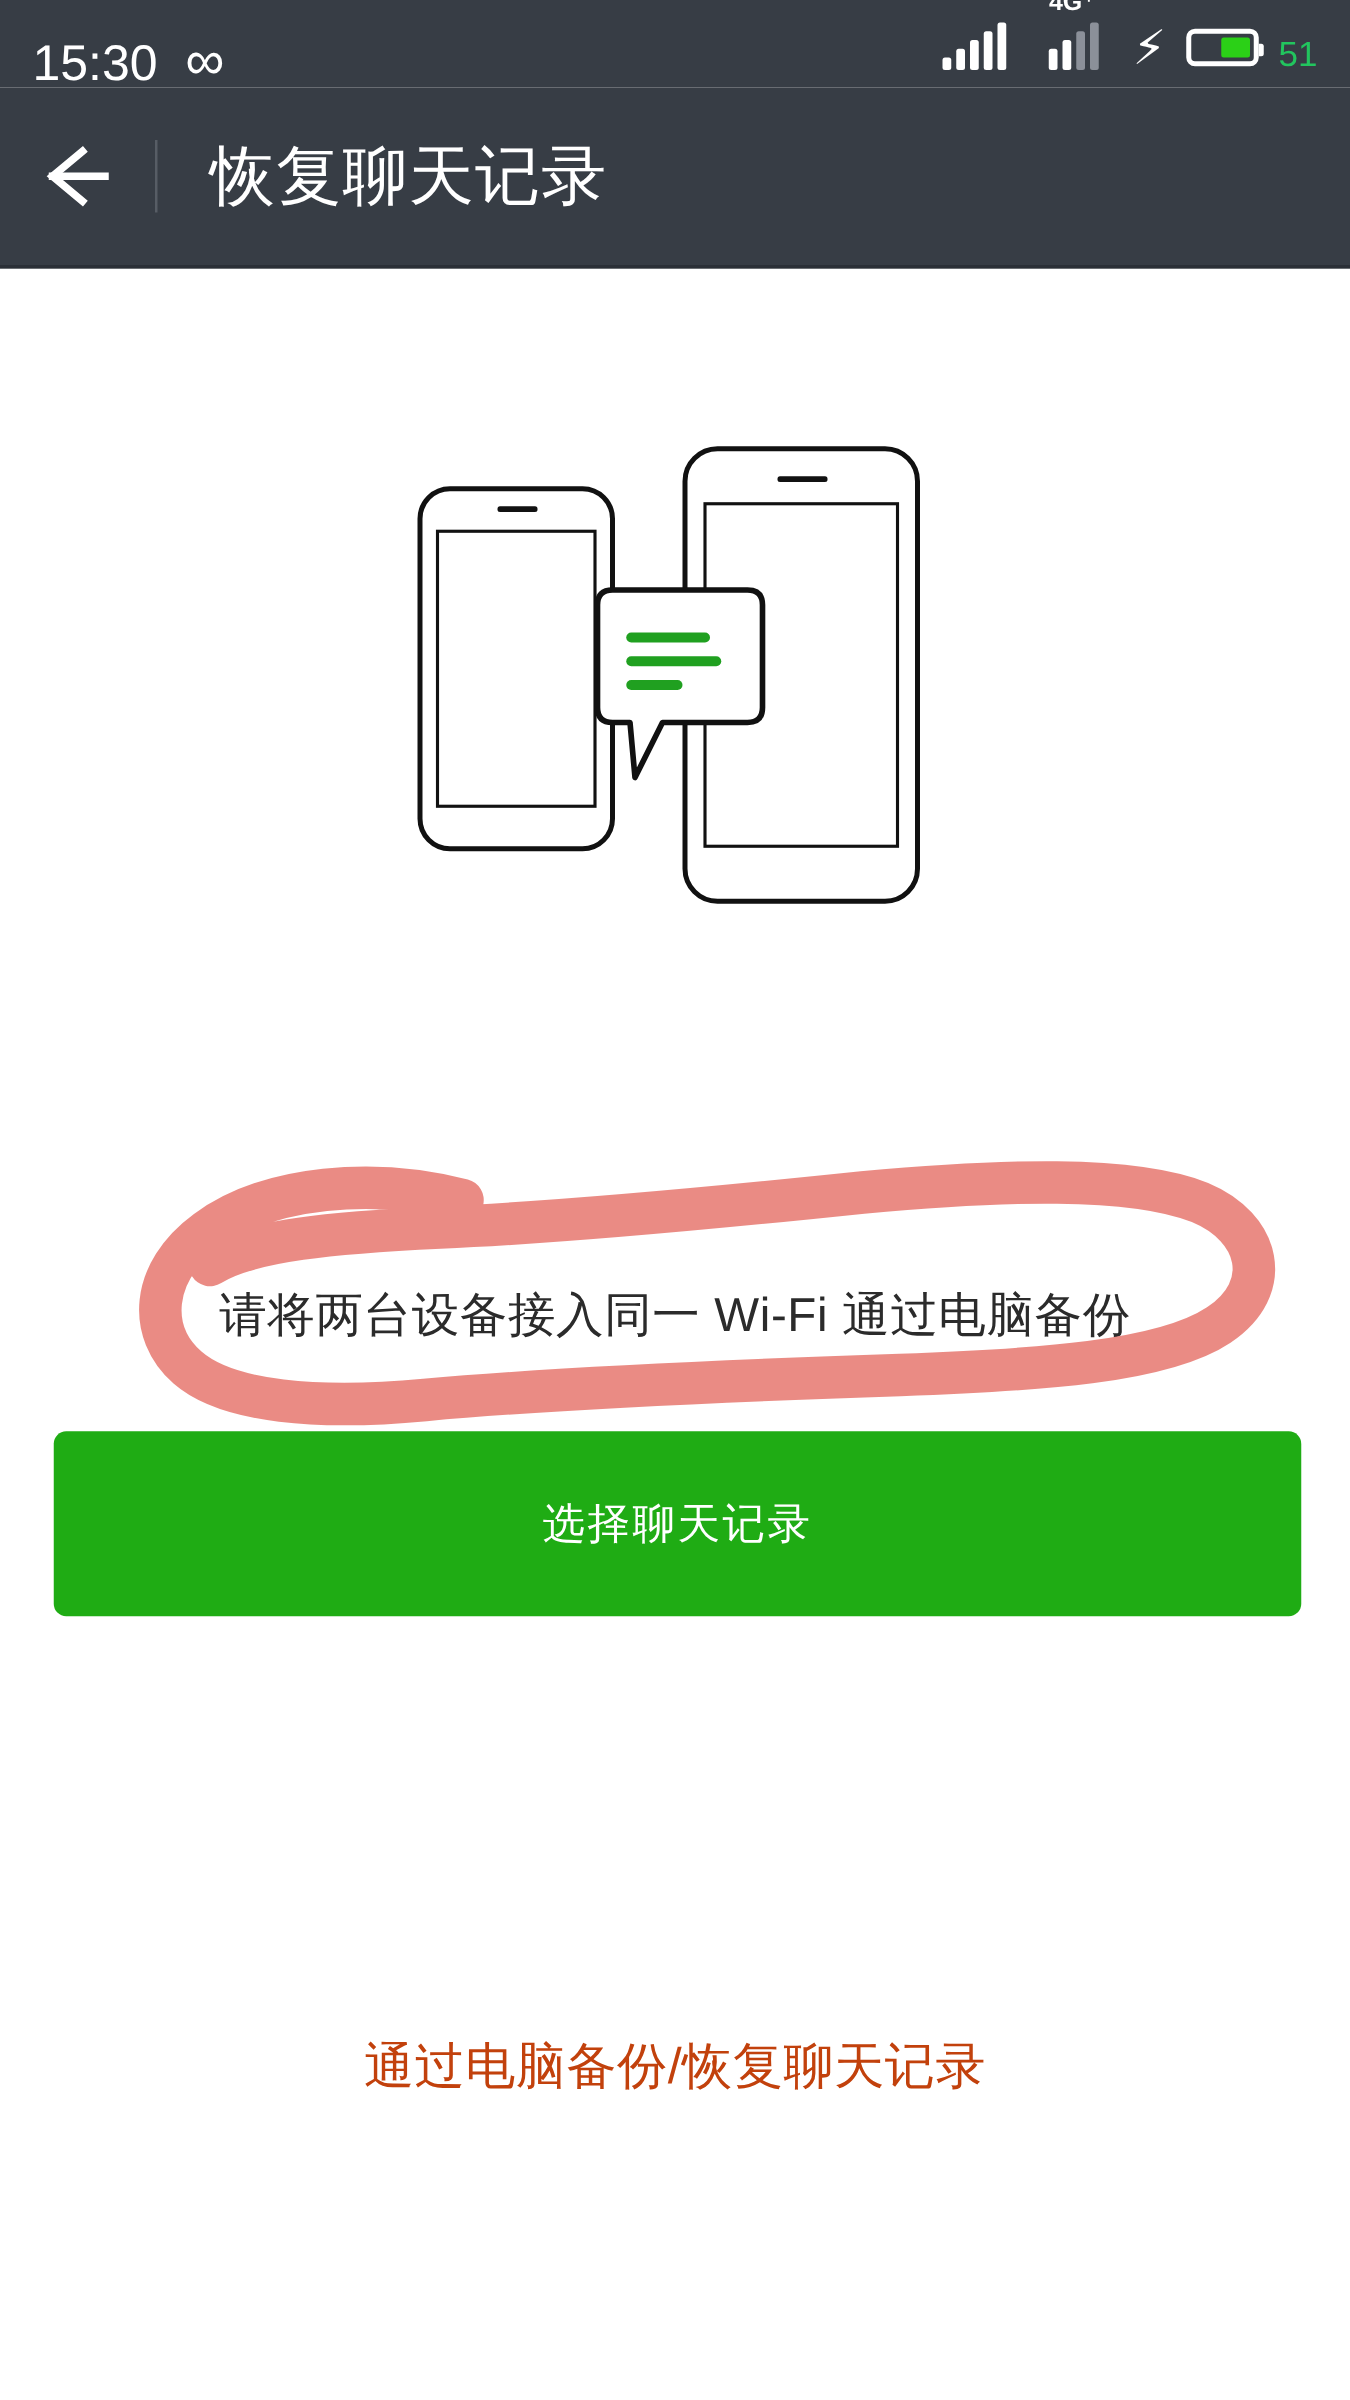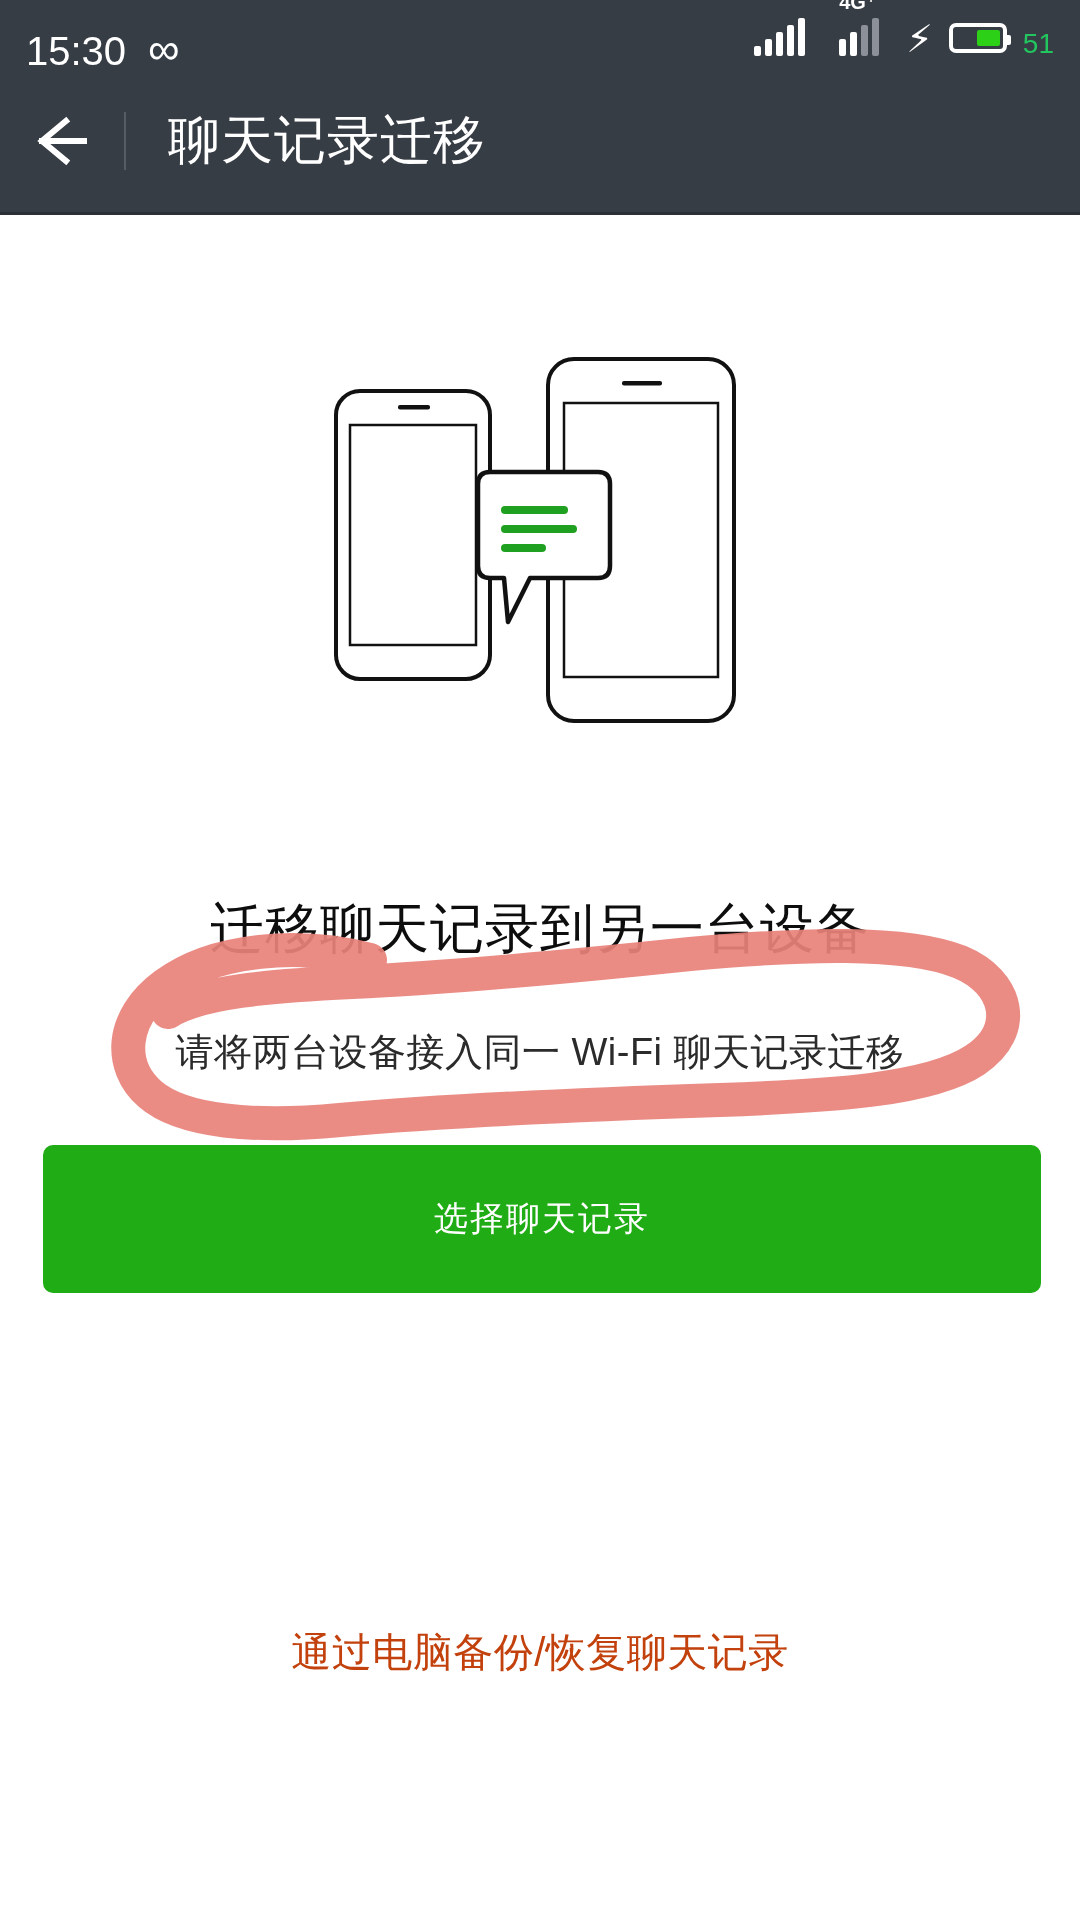--- a/index.html
+++ b/index.html
@@ -281,21 +281,21 @@
 <div id="title-bar">
   <div id="back-button">
     <span id="back-arrow-icon">
       <svg width="64" height="56" viewBox="0 0 64 56" fill="none">
         <path d="M38 8 L14 28 L38 48" stroke="#ffffff" stroke-width="6" stroke-linecap="square" stroke-linejoin="miter" fill="none"></path>
         <path d="M14 28 L56 28" stroke="#ffffff" stroke-width="6" stroke-linecap="square"></path>
       </svg>
     </span>
   </div>
   <div id="title-divider"></div>
-  <div id="page-title">聊天记录迁移</div>
+  <div id="page-title">恢复聊天记录</div>
 </div>
 
 <div id="content">
 
   <div id="illustration">
     <svg width="460" height="400" viewBox="0 0 460 400" fill="none">
 
       <rect x="238" y="14" width="186" height="362" rx="26" ry="26" fill="#ffffff" stroke="#111111" stroke-width="4"></rect>
       <rect x="254" y="58" width="154" height="274" fill="#ffffff" stroke="#111111" stroke-width="2.5"></rect>
       <rect x="312" y="36" width="40" height="4.5" rx="2" fill="#111111"></rect>
@@ -304,23 +304,22 @@
       <rect x="40" y="80" width="126" height="220" fill="#ffffff" stroke="#111111" stroke-width="2.5"></rect>
       <rect x="88" y="60" width="32" height="4.5" rx="2" fill="#111111"></rect>
 
       <path d="M168 139 q0 -12 12 -12 h108 q12 0 12 12 v82 q0 12 -12 12 h-68 l-22 44 l-4 -44 h-14 q-12 0 -12 -12 z" fill="#ffffff" stroke="#111111" stroke-width="4.5" stroke-linejoin="round"></path>
       <line x1="195" y1="165" x2="254" y2="165" stroke="#20a020" stroke-width="8" stroke-linecap="round"></line>
       <line x1="195" y1="184" x2="263" y2="184" stroke="#20a020" stroke-width="8" stroke-linecap="round"></line>
       <line x1="195" y1="203" x2="232" y2="203" stroke="#20a020" stroke-width="8" stroke-linecap="round"></line>
     </svg>
   </div>
 
-  <div id="headline">迁移聊天记录到另一台设备</div>
-
-  <div id="subtitle">请将两台设备接入同一 Wi-Fi 聊天记录迁移</div>
+
+  <div id="subtitle">请将两台设备接入同一 Wi-Fi 通过电脑备份</div>
 
   <button id="select-records-button">选择聊天记录</button>
 
   <div id="pc-backup-link">通过电脑备份/恢复聊天记录</div>
 
 </div>
 
 <svg id="annotation-layer" viewBox="0 0 1080 1920" preserveAspectRatio="none">
   <path d="M 370 960
            C 300 942, 215 948, 165 985

